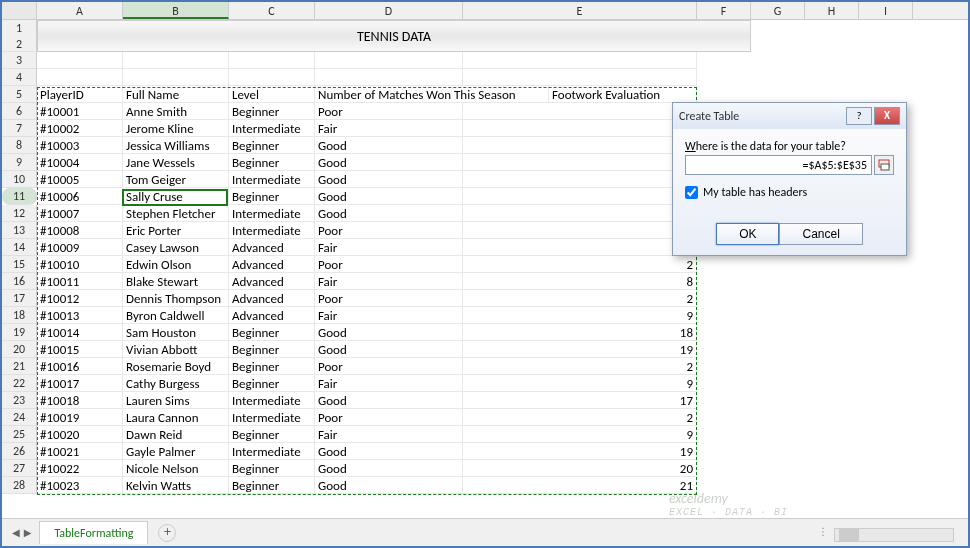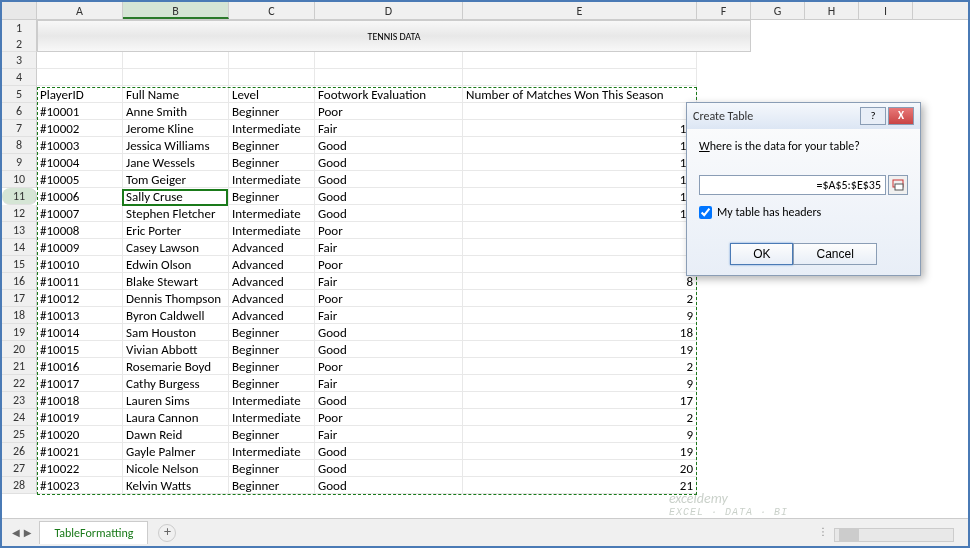--- a/index.html
+++ b/index.html
@@ -21,43 +21,43 @@
     .col-H { width: 54px; }
     .col-I { width: 54px; }
     
     .rows { }
     .row { display: flex; height: 17px; }
     .row-header { width: 35px; text-align: center; font-size: 12px; color: #333; border-right: 1px solid #ccc; border-bottom: 1px solid #e0e0e0; line-height: 17px; background: #f0f0f0; }
     .row-header.selected { background: #d5e5d5; border-radius: 8px; }
     .cell { border-right: 1px solid #e8e8e8; border-bottom: 1px solid #e8e8e8; padding: 0 3px; line-height: 17px; white-space: nowrap; overflow: hidden; font-size: 13px; }
     .cell.num { text-align: right; }
     
-    .title-cell { background: linear-gradient(180deg, #f8f8f8, #e8e8e8, #f8f8f8); text-align: center; font-size: 10px; height: 32px; line-height: 32px; border: 1px solid #ccc; }
+    .title-cell { background: linear-gradient(180deg, #f8f8f8, #e8e8e8, #f8f8f8); text-align: center; font-size: 14px; height: 32px; line-height: 32px; border: 1px solid #ccc; }
     
     .marching-ants { border: 1.5px dashed #1a7a1a; position: absolute; pointer-events: none; }
     
     .active-cell { position: absolute; border: 2px solid #1a7a1a; pointer-events: none; }
     
     .tabs-bar { position: absolute; bottom: 0; left: 0; right: 0; height: 28px; background: #f0f0f0; border-top: 1px solid #ccc; display: flex; align-items: center; padding-left: 10px; }
     .tab-nav { display: flex; gap: 4px; margin-right: 8px; }
     .tab-nav-btn { font-size: 10px; color: #666; cursor: pointer; }
     .tab { padding: 4px 14px; background: #fff; border: 1px solid #ccc; border-bottom: none; font-weight: normal; color: #1a7a1a; font-size: 12px; }
     .add-sheet { margin-left: 10px; font-size: 14px; color: #666; border: 1px solid #ccc; border-radius: 50%; width: 18px; height: 18px; text-align: center; line-height: 14px; cursor: pointer; }
     .hscroll { position: absolute; right: 14px; bottom: 4px; width: 120px; height: 14px; background: #e8e8e8; border: 1px solid #ccc; }
     .hscroll-thumb { width: 20px; height: 12px; background: #ccc; margin-left: 4px; }
     
-    .dialog { position: absolute; top: 100px; left: 684px; width: 235px; background: linear-gradient(180deg, #fdfdfd, #e8eef7); border: 1px solid #8a9db5; box-shadow: 3px 3px 8px rgba(0,0,0,0.3); font-size: 12px; }
+    .dialog { position: absolute; top: 100px; left: 670px; width: 235px; background: linear-gradient(180deg, #fdfdfd, #e8eef7); border: 1px solid #8a9db5; box-shadow: 3px 3px 8px rgba(0,0,0,0.3); font-size: 12px; }
     .dialog-title { display: flex; justify-content: space-between; align-items: center; padding: 4px 6px; background: linear-gradient(180deg, #f5f8fc, #dce6f4); }
     .dialog-title-text { font-size: 12px; color: #333; }
     .dialog-btns { display: flex; gap: 2px; }
     .dlg-btn { width: 26px; height: 18px; border: 1px solid #8a9db5; text-align: center; font-size: 11px; line-height: 16px; cursor: pointer; }
     .dlg-btn.help { background: #e8eef7; }
     .dlg-btn.close { background: linear-gradient(180deg, #e87878, #c94444); color: #fff; font-weight: bold; }
     .dialog-body { padding: 10px 12px; }
-    .dialog-label { margin-bottom: 22px; text-decoration-color: transparent; }
+    .dialog-label { margin-bottom: 2px; text-decoration-color: transparent; }
     .dialog-label .hotkey { text-decoration: underline; }
     .dialog-input-row { display: flex; margin-bottom: 10px; }
     .dialog-input { flex: 1; border: 1px solid #8a9db5; padding: 2px 4px; font-size: 12px; font-family: inherit; text-align: right; }
     .range-btn { width: 20px; border: 1px solid #8a9db5; margin-left: 2px; background: #f0f0f0; display: flex; align-items: center; justify-content: center; cursor: pointer; }
     .checkbox-row { display: flex; align-items: center; gap: 5px; margin-bottom: 14px; }
     .dialog-actions { display: flex; justify-content: center; padding: 0 0 10px; }
     .dialog-action { padding: 3px 22px; border: 1px solid #8a9db5; background: linear-gradient(180deg, #fdfdfd, #e8eef7); font-size: 12px; cursor: pointer; }
     .dialog-action.primary { border: 1px solid #4a7ab5; box-shadow: 0 0 2px #6a9ad5; }
     
     .watermark { position: absolute; bottom: 28px; right: 180px; font-size: 14px; color: rgba(100,120,100,0.35); font-style: italic; }
@@ -102,22 +102,22 @@
         <div class="cell col-B"></div>
         <div class="cell col-C"></div>
         <div class="cell col-D"></div>
         <div class="cell col-E"></div>
       </div>
     <div class="row">
       <div class="row-header">5</div>
       <div class="cell col-A">PlayerID</div>
       <div class="cell col-B">Full Name</div>
       <div class="cell col-C">Level</div>
+      <div class="cell col-E">Number of Matches Won This Season</div>
       <div class="cell col-D">Footwork Evaluation</div>
-      <div class="cell col-E">Number of Matches Won This Season</div>
     </div>
     <div id="data-rows">
         <div class="row">
     <div class="row-header">6</div>
     <div class="cell col-A">#10001</div>
     <div class="cell col-B">Anne Smith</div>
     <div class="cell col-C">Beginner</div>
     <div class="cell col-D">Poor</div>
     <div class="cell col-E num">5</div>
         </div>

